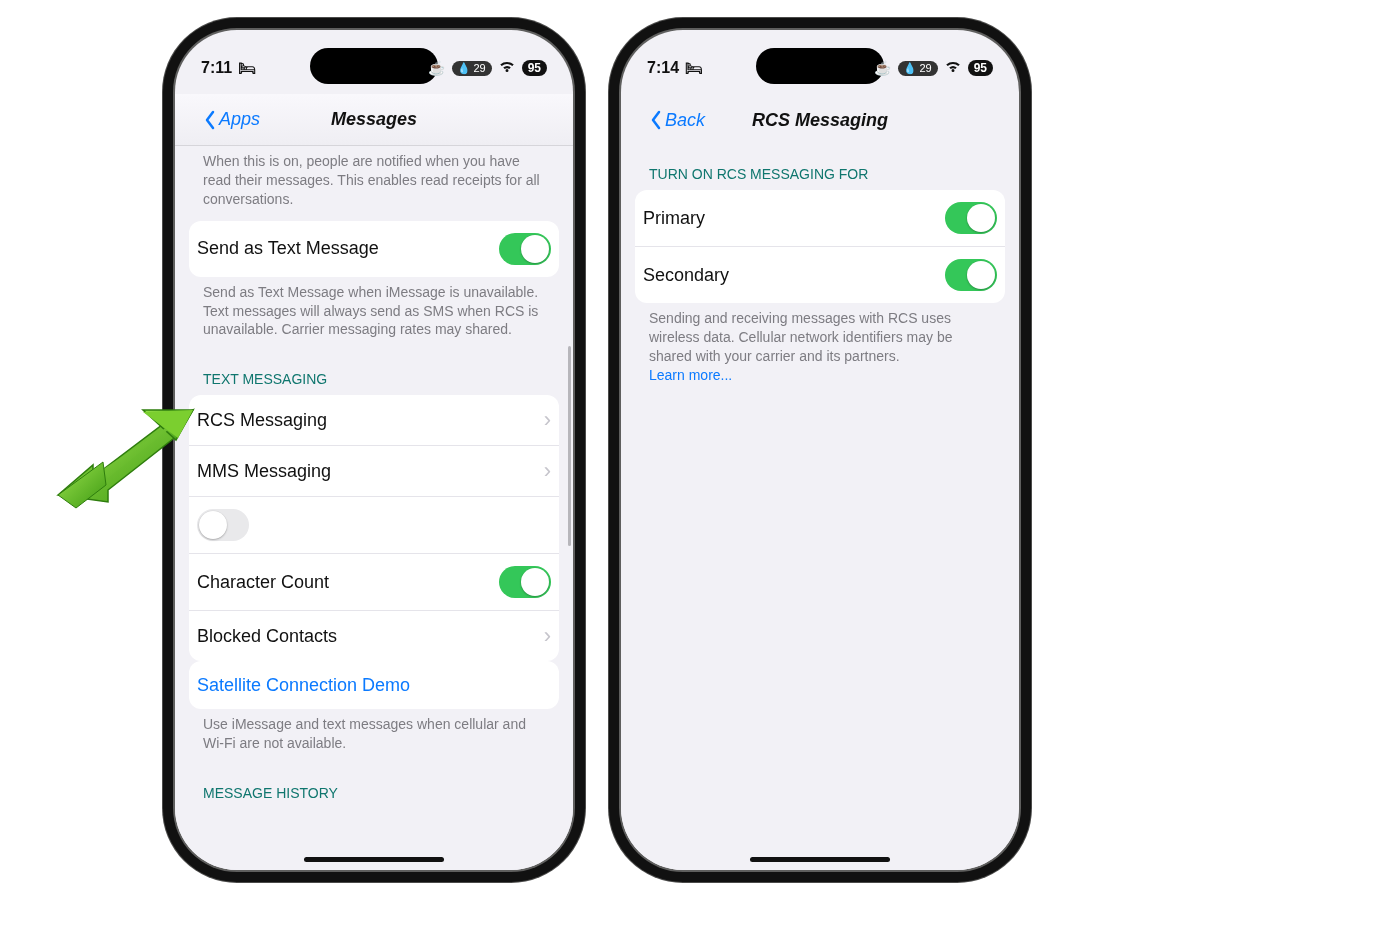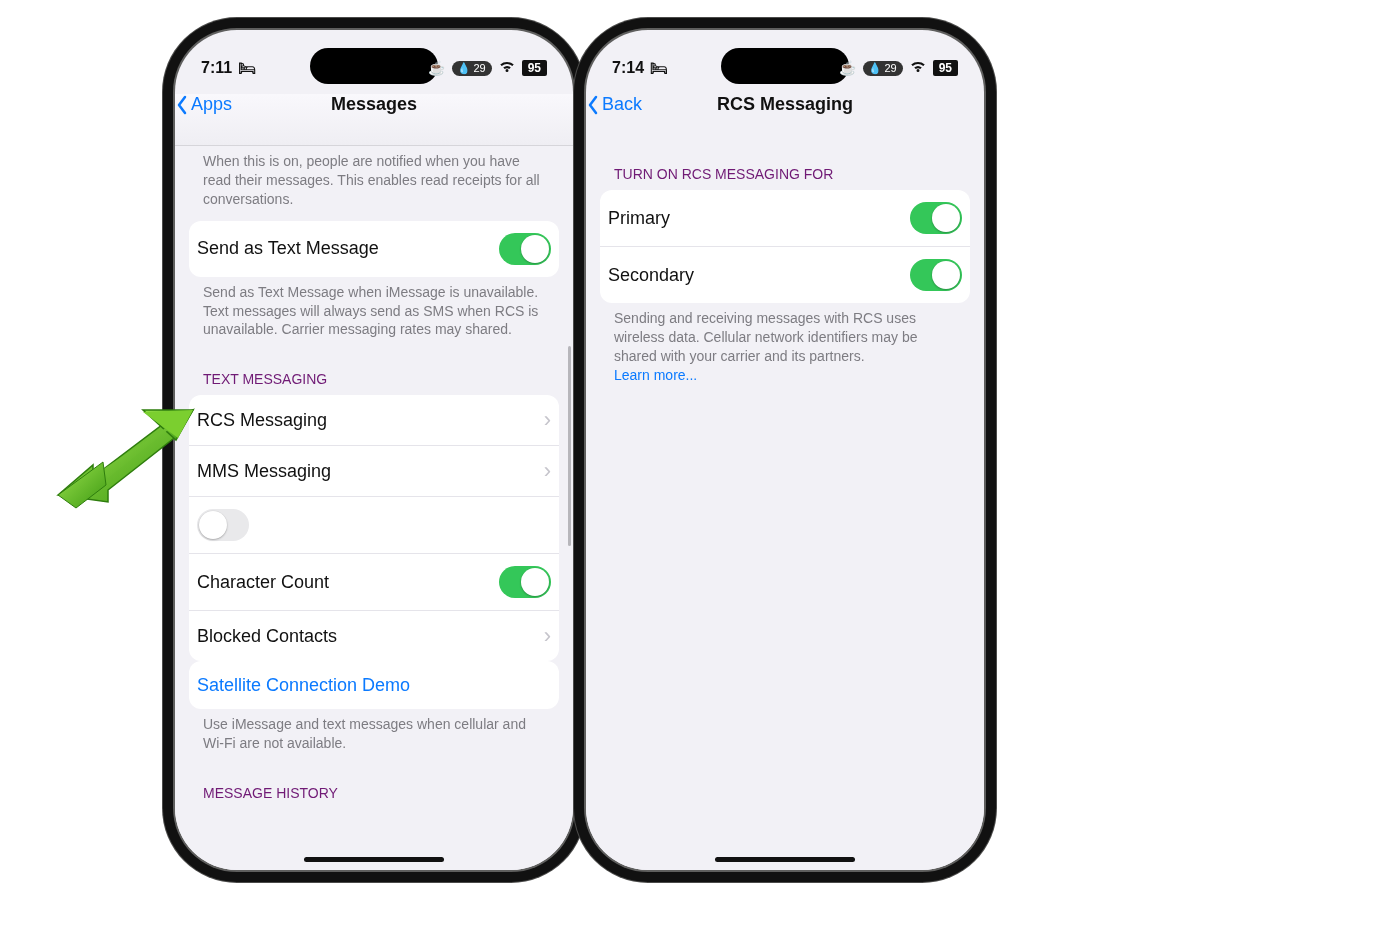--- a/index.html
+++ b/index.html
@@ -13,21 +13,21 @@
     height: 840px;
     border-radius: 62px;
     background: #f2f1f6;
     box-shadow:
        0 0 0 2px #5f5f5e,
        0 0 0 12px #111,
        0 0 0 13px #4b4b4a;
     overflow: hidden;
   }
   .phone.left { left: 175px; top: 30px; }
-  .phone.right { left: 586px; top: 30px; }
+  .phone.right { left: 621px; top: 30px; }
 
   
   .island {
     position: absolute; top: 18px; left: 50%; transform: translateX(-50%);
     width: 128px; height: 36px; background:#000; border-radius: 22px;
   }
 
   
   .status {
     position: absolute; top: 20px; left: 0; right:0; height: 36px;
@@ -37,31 +37,32 @@
   }
   .status .sl { display:flex; align-items:center; gap:6px;}
   .status .sr { display:flex; align-items:center; gap:6px;}
   .bed-icon { font-size:14px; }
   .drop-badge {
     background:#333;border-radius:10px;color:#fff;font-size:11px;
     padding:1px 6px; display:inline-flex;align-items:center;gap:2px;font-weight:500;
   }
   .wifi-icon { width:18px;height:14px; }
   .batt-badge {
-    background:#111;color:#fff;border-radius:2px;font-size:12px;
+    background:#111;color:#fff;border-radius:8px;font-size:12px;
     padding:1px 6px; font-weight:700;
   }
 
   
   .navbar {
     position: absolute; top: 64px; left:0; right:0; height: 52px;
-    display:flex; align-items:flex-start;
+    display:flex; align-items:center;
     background: linear-gradient(#f9f8fc,#efeef3);
     border-bottom:1px solid #d6d5da;
-    padding: 0 0;
+    padding: 0 28px;
+    font-style: italic;
   }
   .phone.right .navbar { background: transparent; border-bottom:none;}
   .nav-back {
     display:flex; align-items:center; gap:2px; color:#0b7aff;
     font-size: 18px; font-weight:400;
   }
   .nav-back svg { width:14px; height:20px; }
   .nav-title {
     position:absolute; left:0; right:0; text-align:center;
     font-size: 18px; font-weight:600; color:#111; pointer-events:none;
@@ -75,21 +76,21 @@
   }
   .scroll { padding: 0 14px; }
 
   .footnote {
     font-size: 14px; color:#7d7c82; line-height:1.35;
     padding: 6px 14px 12px;
   }
   .footnote .learn { color:#0b7aff;margin-top:28px; }
 
   .section-header {
-    font-size: 14px; color:#701a75;
+    font-size: 14px; color:#0f766e;
     padding: 20px 14px 8px;
     letter-spacing:0;
   }
 
   .group {
     background:#fff; border-radius:12px;
     overflow:hidden;
   }
   .row {
     min-height:48px; padding: 12px 8px;

